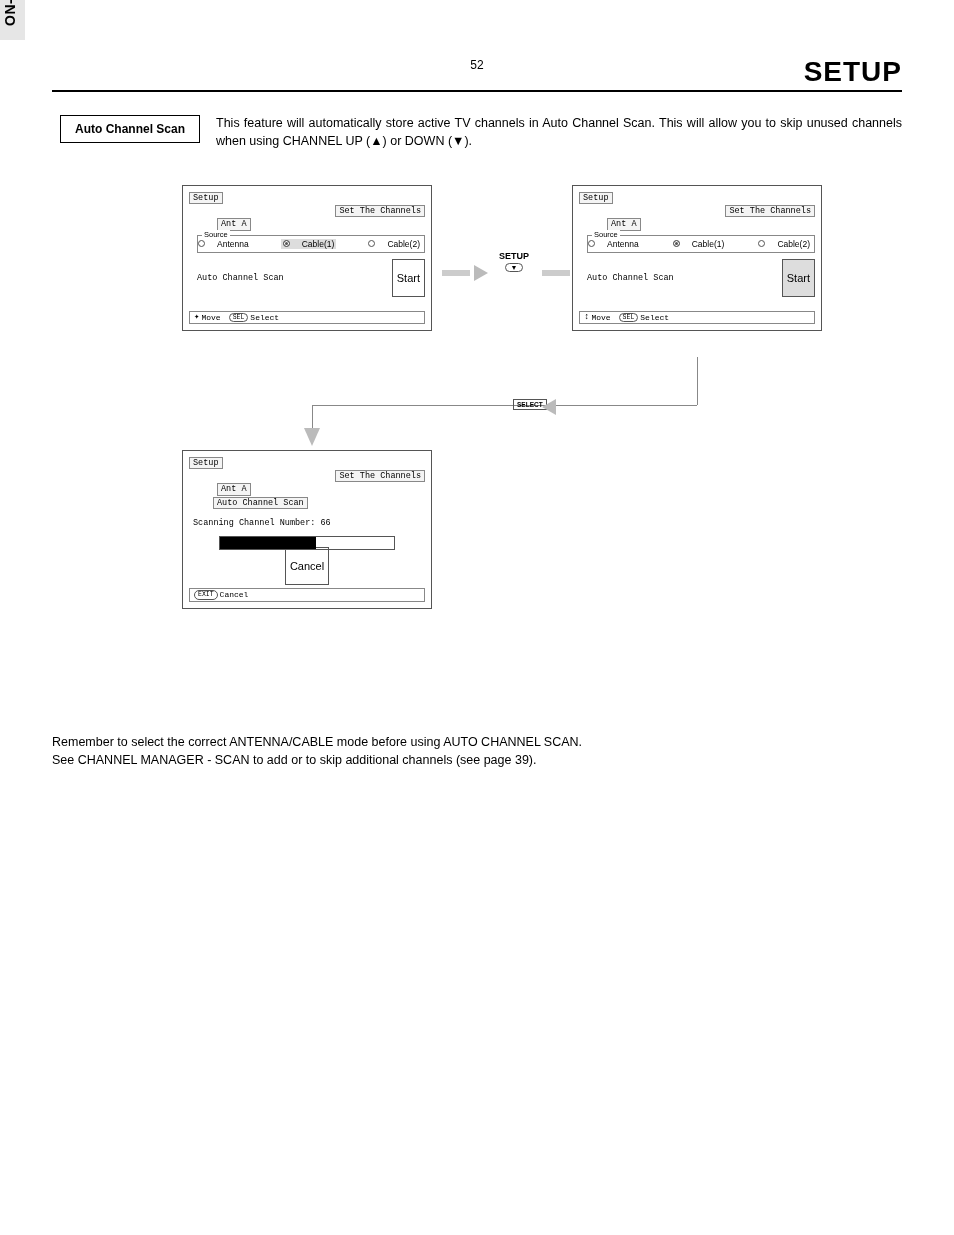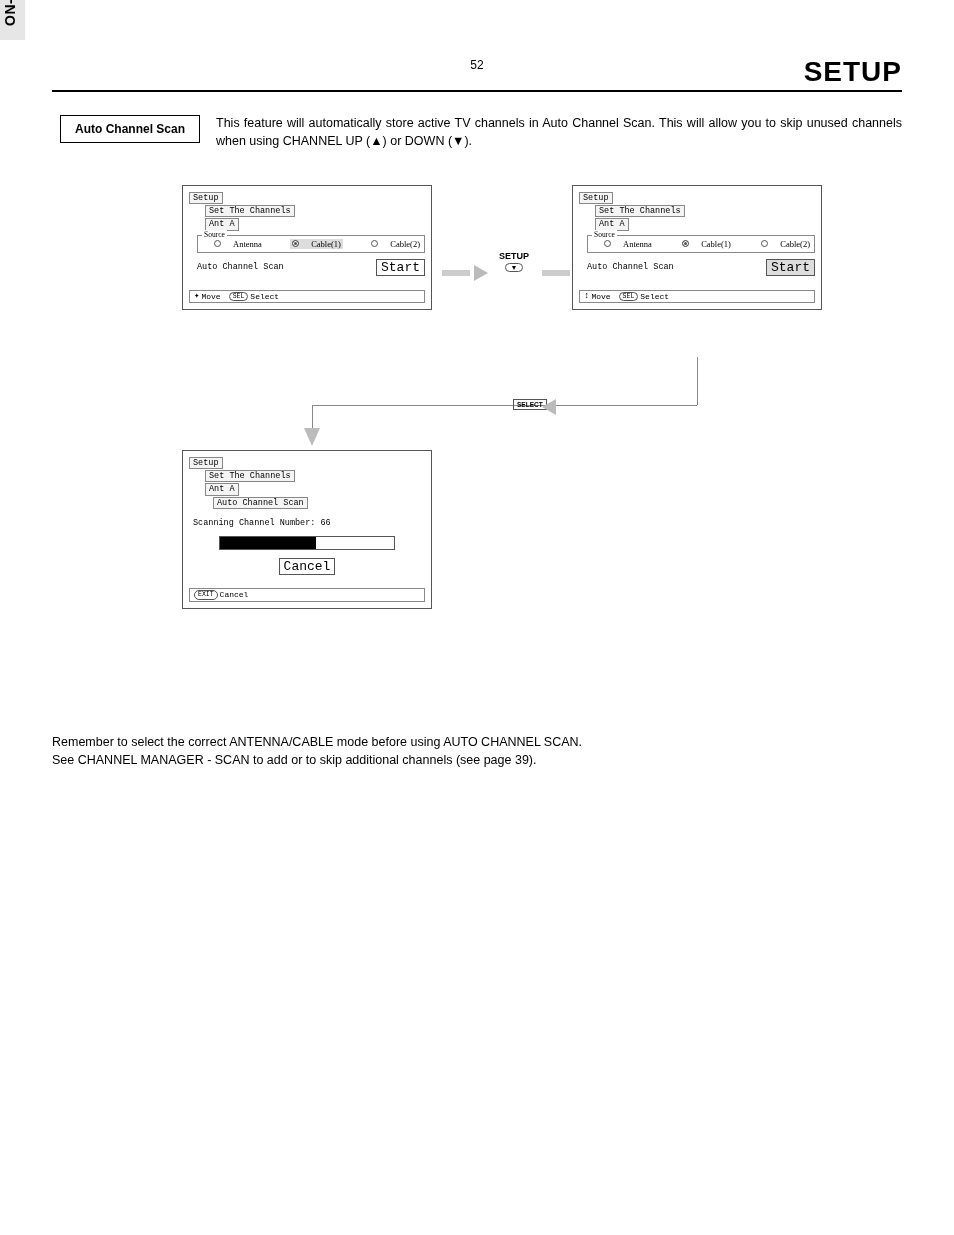--- a/index.html
+++ b/index.html
@@ -77,30 +77,30 @@
   }
   .crumb {
     display: inline-block;
     border: 1px solid #888;
     background: #f4f4f4;
     padding: 0 3px;
     margin: 0 0 1px 0;
     position: relative;
   }
   .crumb-row { white-space: nowrap; }
-  .indent1 { margin-left: 16px; }
-  .indent2 { margin-left: 16px; }
+  .indent1 { margin-left: 0; text-align: right; }
+  .indent2 { margin-left: 28px; }
   .indent3 { margin-left: 24px; }
 
   .src-box {
     border: 1px solid #888;
     margin: 3px 0 4px 8px;
-    padding: 3px 4px 3px 16px;
-    position: relative;
-    font-family: Liberation Serif, serif;
+    padding: 3px 4px 3px 0;
+    position: relative;
+    font-family: Liberation Sans, sans-serif;
     font-size: 8.5px;
     display: flex;
     justify-content: space-between;
     align-items: center;
   }
   .src-label {
     position: absolute;
     top: -6px;
     left: 4px;
     background: #fff;
@@ -122,23 +122,23 @@
   .row-line {
     font-family: "Courier New", monospace;
     font-size: 8.5px;
     margin: 6px 0 4px 8px;
     display: flex;
     justify-content: space-between;
     align-items: center;
   }
   .btn {
     border: 1px solid #555;
-    padding: 0 4px;
-    font-size: 13px;
-    font-family: Liberation Mono, monospace;
+    padding: 12px 4px;
+    font-size: 11px;
+    font-family: Liberation Sans, sans-serif;
   }
   .btn.hl { background: #ddd; }
 
   .hintbar {
     border: 1px solid #888;
     margin: 14px 0 0 0;
     padding: 1px 4px;
     font-family: "Courier New", monospace;
     font-size: 8px;
     display: flex;

